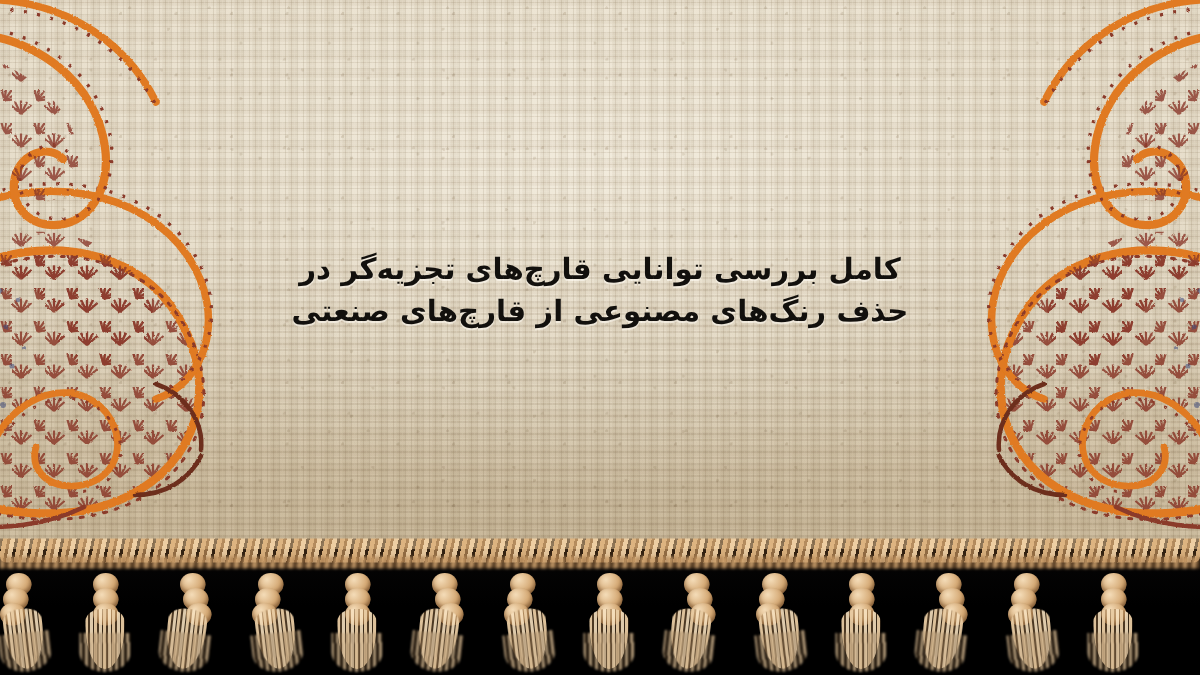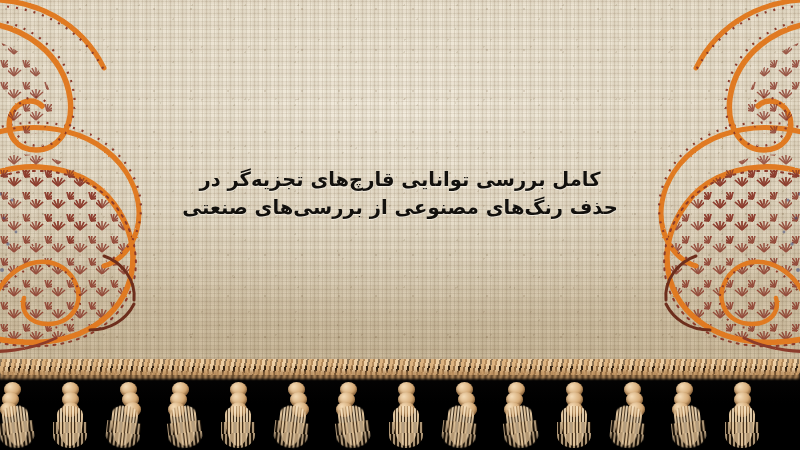--- a/index.html
+++ b/index.html
@@ -245,21 +245,21 @@
         <circle cx="12" cy="96" r="1.6"></circle> 
           <circle cx="4" cy="80" r="1.9"></circle>
         <circle cx="26" cy="206" r="1.5"></circle>
           <circle cx="30" cy="238" r="1.4"></circle>
       </g>
     </g>
   </svg>
 
   <div class="title">
     <span class="ln">کامل بررسی توانایی قارچ‌های تجزیه‌گر در</span>
-    <span class="ln">حذف رنگ‌های مصنوعی از بررسی‌های صنعتی</span>
+    <span class="ln">حذف رنگ‌های مصنوعی از قارچ‌های صنعتی</span>
   </div>
 
   <div class="blackfield"></div>
   <div class="selvedge"></div>
   <div id="fringe">
       <div class="tassel" style="left: -1px;">
         <div class="cord" style="transform: rotate(-4deg);"></div>
         <div class="knot" style="top: 20px; margin-left: -10.5px;"></div>
         <div class="knot" style="top: 30px; margin-left: -12.5px;"></div>
         <div class="knot" style="top: 40px; margin-left: -14.5px;"></div>

